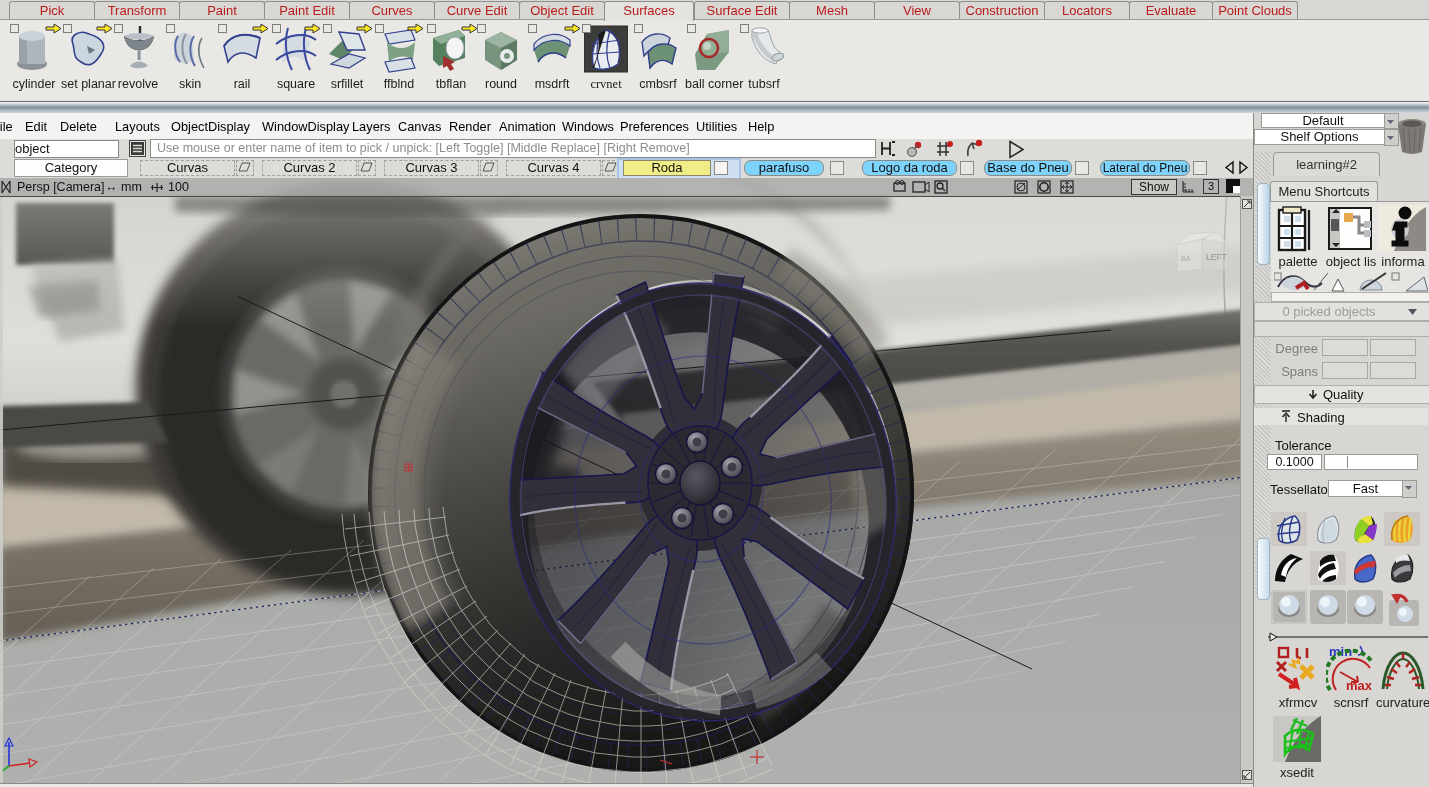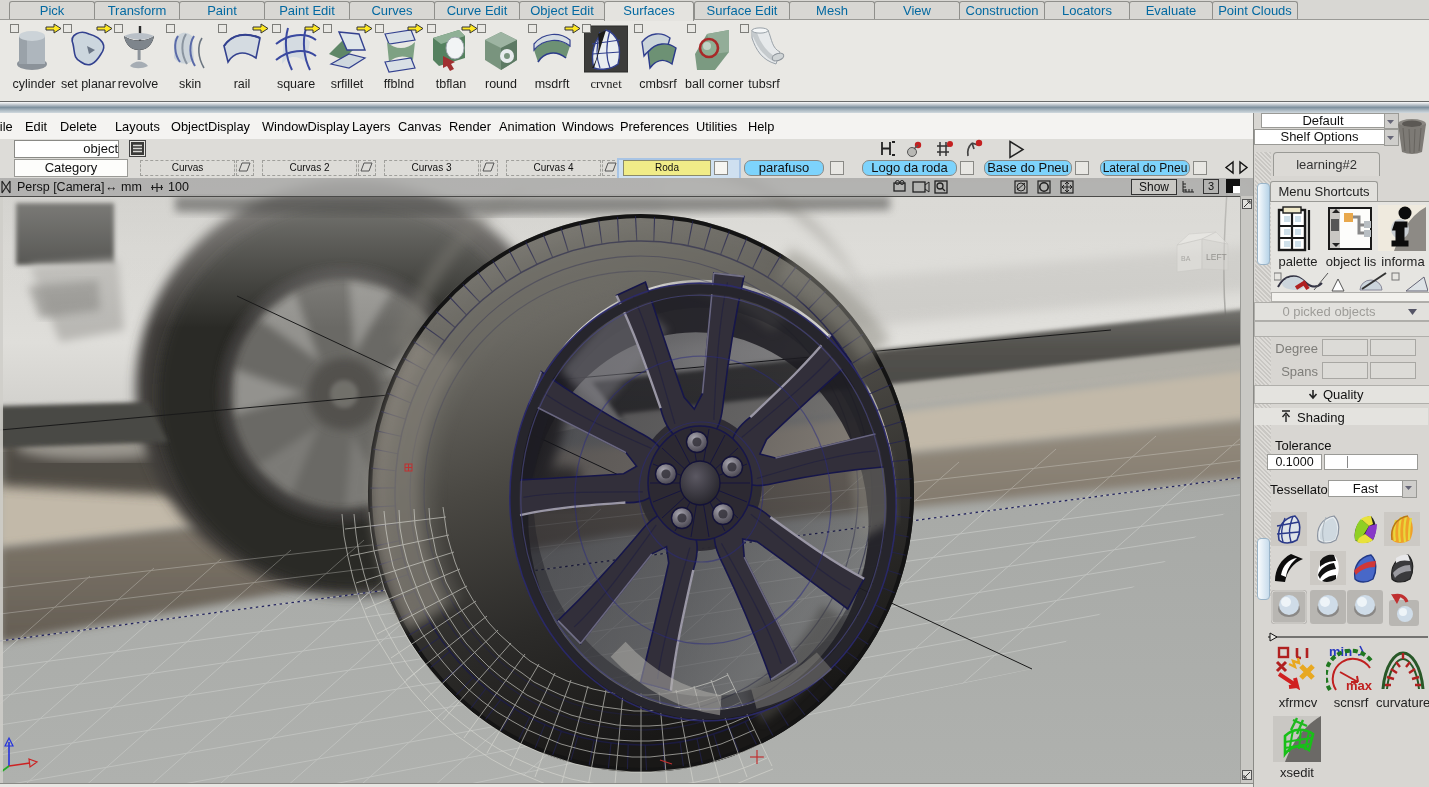--- a/index.html
+++ b/index.html
@@ -2,52 +2,52 @@
 <html><head>
 <meta charset="utf-8">
 <style>
 html,body{margin:0;padding:0;background:#d6d4d0;}
 #root{position:relative;width:1429px;height:787px;overflow:hidden;
   font-family:"Liberation Sans",sans-serif;background:#d6d4d0;}
 .abs{position:absolute;}
 
 #tabbar{left:0;top:0;width:1429px;height:19px;background:#d8d7d3;border-bottom:1px solid #9a9a96;}
 .tab{position:absolute;top:1px;height:17px;border:1px solid #8f8f8b;border-bottom:none;
-  background:#d8d7d3;font-size:13px;color:#0369a1;text-align:center;line-height:17px;
+  background:#d8d7d3;font-size:13px;color:#b91c1c;text-align:center;line-height:17px;
   border-radius:3px 3px 0 0;}
 .tab.active{background:#e4e3df;height:19px;z-index:3;}
 
 #shelf{left:0;top:20px;width:1429px;height:81px;background:#e9e8e4;border-bottom:1px solid #8f8f8b;}
 .tool{position:absolute;top:4px;width:52px;text-align:center;}
 .tool .lbl{font-size:12.5px;color:#1c1c1c;margin-top:1px;white-space:nowrap;}
 .tool svg{display:block;margin:0 auto;}
 .chk{position:absolute;width:7px;height:7px;border:1px solid #7d7d79;background:#e9e8e4;top:4px;}
 .yar{position:absolute;top:3px;width:17px;height:11px;}
 #gip{left:926px;top:5px;width:260px;font-size:23px;font-weight:bold;color:#0d0d0d;letter-spacing:.2px;}
 
 #steel{left:0;top:101px;width:1429px;height:12px;
  background:linear-gradient(to bottom,#fdfdfd 0%,#c6ccd2 20%,#7e909e 45%,#aebbc4 70%,#dde4e8 100%);
  border-top:1px solid #6a6a6a;}
 
 #menubar{left:0;top:113px;width:1262px;height:26px;background:#f4f3f1;}
 #menubar span{position:absolute;top:6px;font-size:12.8px;color:#000;}
 
 #prow{left:0;top:139px;width:1262px;height:20px;background:#dddcd8;}
 #objfield{position:absolute;left:14px;top:1px;width:103px;height:16px;background:#fff;
-  border:1px solid #8a8a86;font-size:13px;color:#111;text-align:right;line-height:16px;}
+  border:1px solid #8a8a86;font-size:13px;color:#111;text-align:left;line-height:16px;}
 #listicon{position:absolute;left:129px;top:1px;width:15px;height:15px;background:#e6e5e1;
   border:1px solid #444;}
 #promptfield{position:absolute;left:150px;top:0px;width:718px;height:17px;background:#fff;
   border:1px solid #8a8a86;font-size:12.5px;color:#8d8d8d;line-height:17px;padding-left:6px;white-space:nowrap;overflow:hidden;}
 
 #crow{left:0;top:159px;width:1262px;height:19px;background:#dddcd8;}
 #catbtn{position:absolute;left:14px;top:0px;width:112px;height:16px;background:#fdfdfb;
   border:1px solid #9a9a96;font-size:13px;color:#111;text-align:center;line-height:16px;}
 .ctab{position:absolute;top:1px;height:14px;border:1px dashed #a0a09c;background:#dddcd8;
-  font-size:10px;color:#111;text-align:center;line-height:14px;}
+  font-size:13px;color:#111;text-align:center;line-height:14px;}
 .rtab{position:absolute;top:1px;height:14px;border:1px solid #8a8a86;border-radius:7px;
   background:#7dd3fc;font-size:13px;color:#111;text-align:center;line-height:14px;}
 .cbox{position:absolute;top:2px;width:12px;height:12px;border:1px solid #8a8a86;background:#e8e7e3;}
 
 #vp{left:0;top:178px;width:1253px;height:605px;}
 #vphead{left:0;top:178px;width:1253px;height:18px;background:rgba(168,168,166,.78);
  border-bottom:1px solid #4a4a48;font-size:12.5px;color:#111;}
 #vpbottom{left:0;top:783px;width:1253px;height:4px;background:#e8e7e3;border-top:1px solid #8a8a86;}
 #vpright{left:1240px;top:196px;width:13px;height:587px;background:#c9c8c4;border-left:1px solid #9a9a96;}
 
@@ -265,20 +265,21 @@
     <span style="left:620px;">Preferences</span>
     <span style="left:696px;">Utilities</span>
     <span style="left:748px;">Help</span>
   </div>
   <div id="prow" class="abs">
     <div id="objfield">object</div>
     <div id="listicon"><svg width="15" height="15">
           <rect x="1" y="1" width="13" height="13" fill="#3a3a38"></rect>
           <path d="M3 4.5h9 M3 7.5h9 M3 10.5h9" stroke="#d8d8d4" stroke-width="1.4"></path>
         </svg></div>
+    <div id="promptfield">Use mouse or enter name of item to pick / unpick: [Left Toggle] [Middle Replace] [Right Remove]</div>
     <svg class="abs" style="left:880px;top:0px;" width="150" height="20" viewBox="0 0 150 20">
       <path d="M2 3 v13 M10 3 v13 M2 9.5 h8 M12 3 h3 M12 16 h3" stroke="#222" stroke-width="1.8" fill="none"></path>
       <circle cx="32" cy="13" r="4.5" fill="#b8b8b4" stroke="#555"></circle>
         <circle cx="38" cy="6" r="3.2" fill="#c42020"></circle>
         <path d="M34 10 L38 6" stroke="#555" stroke-width="1.5"></path>
       <path d="M60 3 v14 M66 3 v14 M57 7 h12 M57 13 h12" stroke="#333" stroke-width="1.5"></path>
         <circle cx="70" cy="5" r="3" fill="#c42020"></circle>
       <path d="M92 4 c-3 3 -5 8 -4 13 M92 4 l6 2 M92 4 l2 6" stroke="#444" stroke-width="1.7" fill="none"></path>
         <circle cx="99" cy="4" r="3.2" fill="#c42020"></circle>
       <path d="M130 2.5 l13 8 -13 8 z" fill="none" stroke="#222" stroke-width="1.5"></path>

